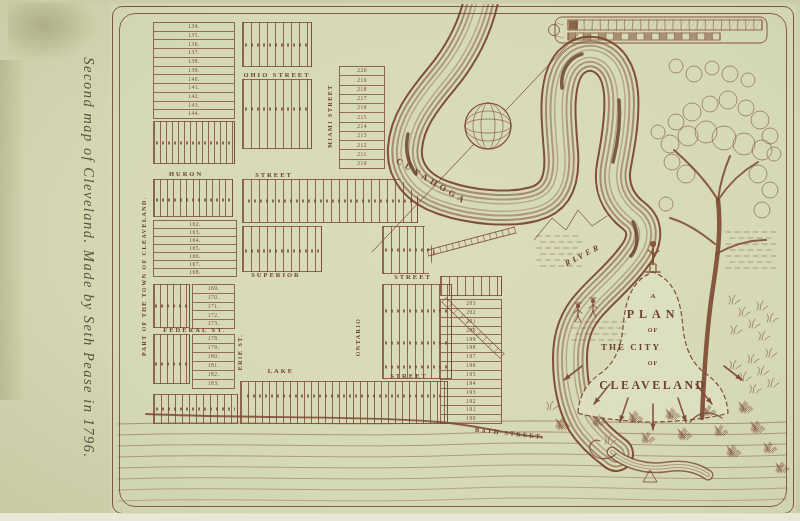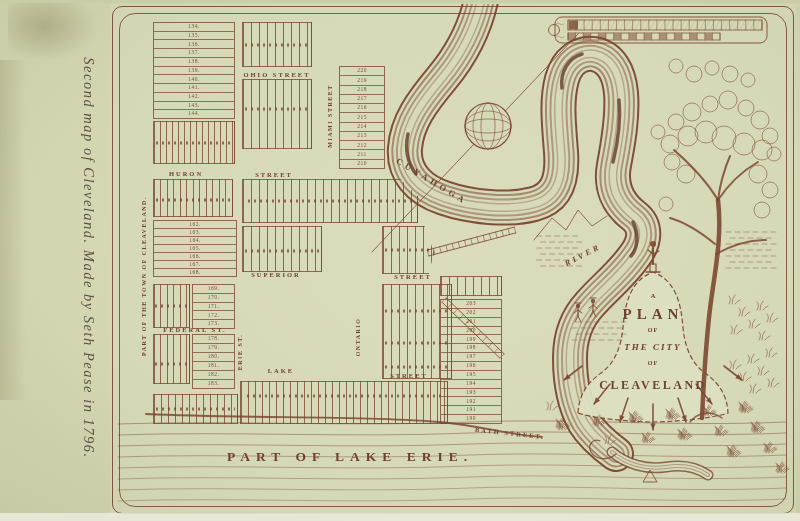--- a/index.html
+++ b/index.html
@@ -37,21 +37,21 @@
   .st{position:absolute;transform:translate(-50%,-50%) rotate(var(--r,0deg));white-space:nowrap;
     font-size:6.5px;font-weight:600;letter-spacing:2px;text-transform:uppercase;color:#6f4130;}
   .st.tiny{font-size:6px;letter-spacing:1.5px;}
   .st.riv{font-size:8.5px;letter-spacing:4px;font-weight:600;}
   .st.riv2{font-size:8px;letter-spacing:3px;font-style:italic;}
   .big{position:absolute;transform:translate(-50%,-50%);white-space:nowrap;font-size:13.5px;
     font-weight:600;letter-spacing:6px;text-transform:uppercase;color:#6f4130;}
   .c{position:absolute;transform:translate(-50%,-50%);white-space:nowrap;color:#6f4130;
     text-transform:uppercase;font-weight:600;}
   .c1{font-size:7px;}
-  .c2{font-size:15px;letter-spacing:5px;}
+  .c2{font-size:12px;letter-spacing:5px;}
   .c3{font-size:6px;letter-spacing:1px;}
   .c4{font-size:9px;letter-spacing:2px;}
   .c5{font-size:12px;letter-spacing:2.5px;}
 </style>
 </head>
 <body>
 
 <div class="stage">
   <div class="blotch" style="left:8px;top:2px;width:90px;height:60px;background:radial-gradient(ellipse at 40% 40%, rgba(95,85,50,.28), transparent 70%);"></div>
   <div class="blotch" style="left:0;top:60px;width:26px;height:340px;background:linear-gradient(90deg, rgba(95,85,50,.18), transparent);"></div>
@@ -688,25 +688,24 @@
     <span class="st" style="left:85px;top:325px;">Federal St.</span>
     <span class="st" style="left:171px;top:366px;">Lake</span>
     <span class="st" style="left:299px;top:371px;">Street</span>
     <span class="st" style="left:400px;top:429px;--r:6deg;">Bath Street.</span>
     <span class="st tiny" style="left:220px;top:112px;--r:-90deg;">Miami Street</span>
     <span class="st tiny" style="left:248px;top:333px;--r:-90deg;">Ontario</span>
     <span class="st tiny" style="left:130px;top:348px;--r:-90deg;">Erie St.</span>
 
     <span class="st riv" style="left:322px;top:177px;--r:31deg;">Cuyahoga</span>
     <span class="st riv2" style="left:473px;top:251px;--r:-27deg;">River</span>
-    <span class="big" style="left:240px;top:453px;">Part of Lake Erie.</span>
 
     <span class="c c1" style="left:543px;top:292px;">A</span>
     <span class="c c2" style="left:543px;top:310px;">Plan</span>
     <span class="c c3" style="left:543px;top:326px;">of</span>
-    <span class="c c4" style="left:543px;top:343px;font-style:italic;">the City</span>
+    <span class="c c4" style="left:521px;top:343px;">the City</span>
     <span class="c c3" style="left:543px;top:359px;">of</span>
     <span class="c c5" style="left:543px;top:381px;">Cleaveland</span>
   </div>
 
   <div class="edge-top"></div>
   <div class="edge-bottom"></div>
 </div>
 
 </body></html>

